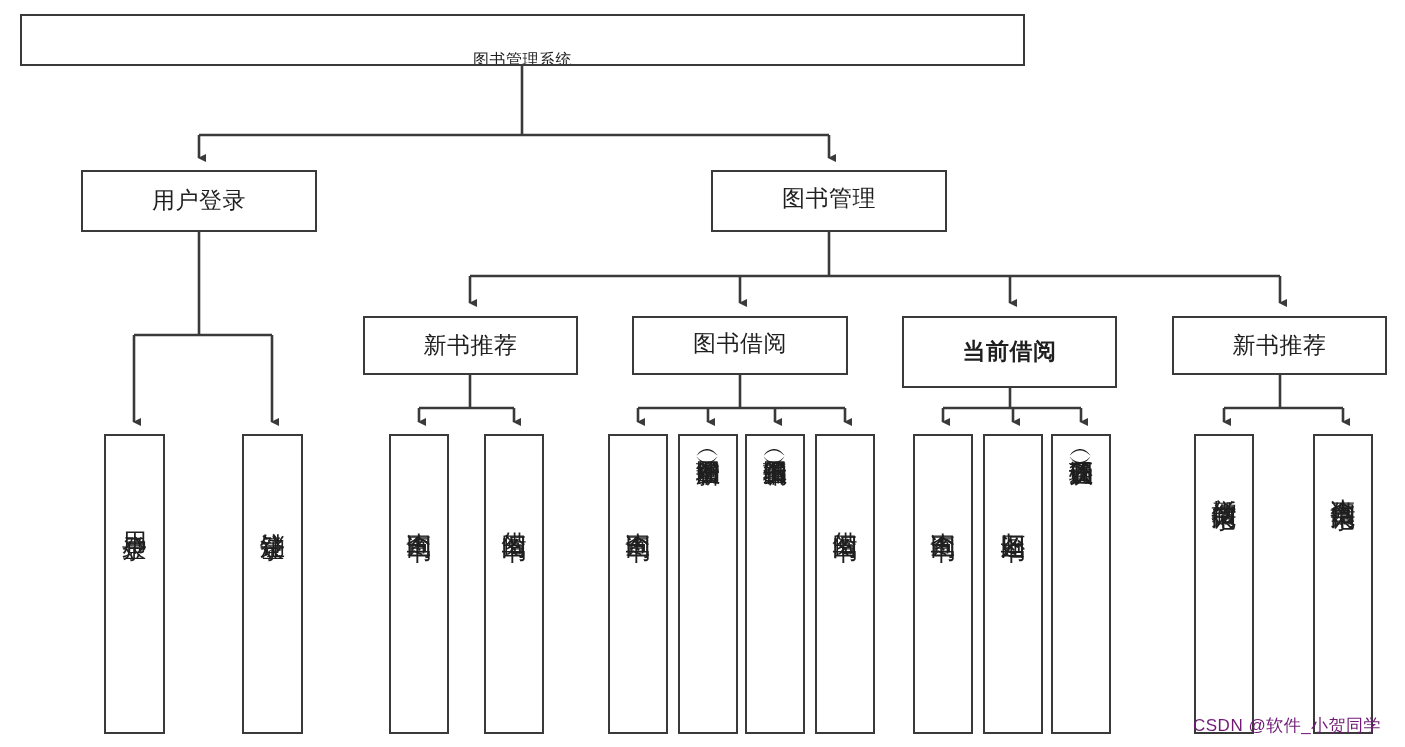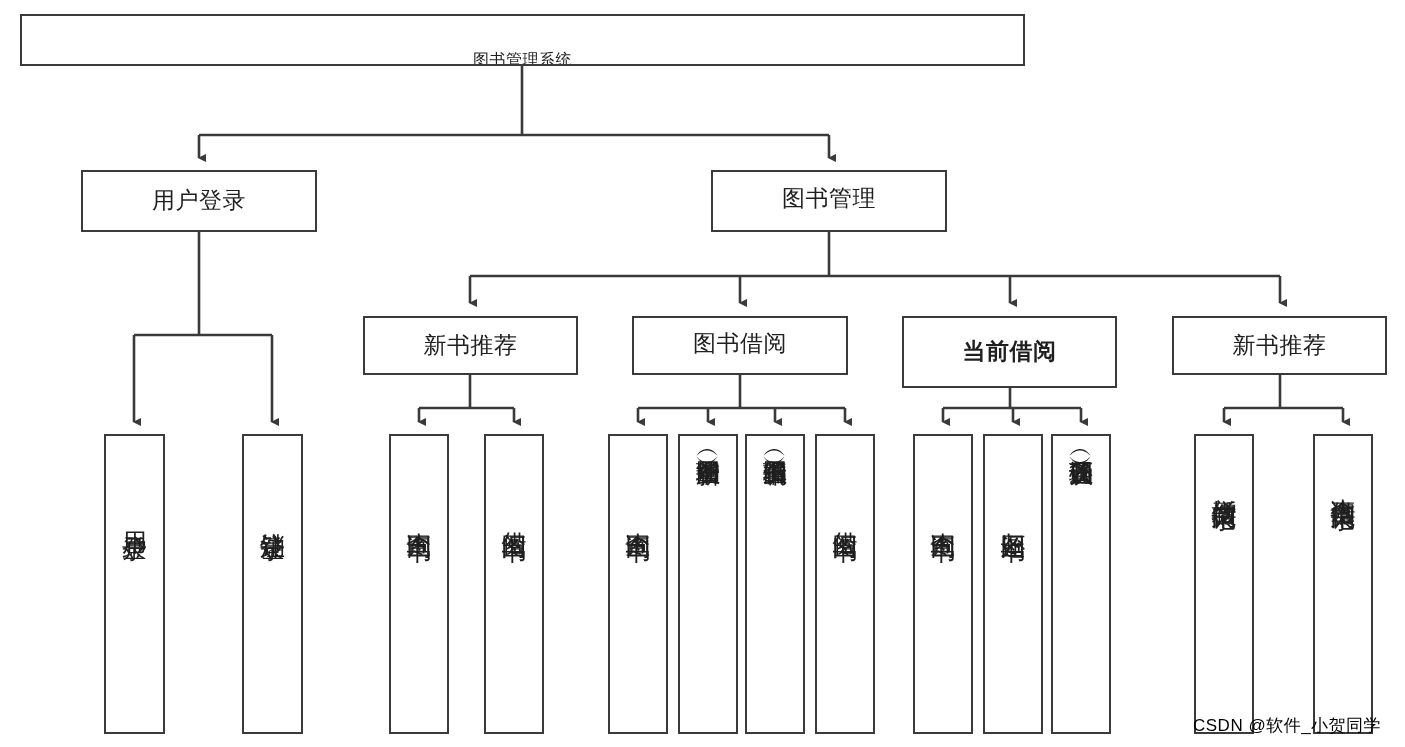--- a/index.html
+++ b/index.html
@@ -64,21 +64,21 @@
   }
   .node-box.vertical.tall-text .node-label {
     font-size: 24px;
     letter-spacing: 0px;
   }
   .watermark {
     position: absolute;
     left: 1193px;
     top: 714px;
     font-size: 17px;
-    color: #000000;
+    color: #701a75;
     white-space: nowrap;
     letter-spacing: 0.5px;
   }
 </style>
 </head>
 <body>
 
 <div id="diagram-root">
 
   <svg id="diagram-svg" viewBox="0 0 1405 747" xmlns="http://www.w3.org/2000/svg">

